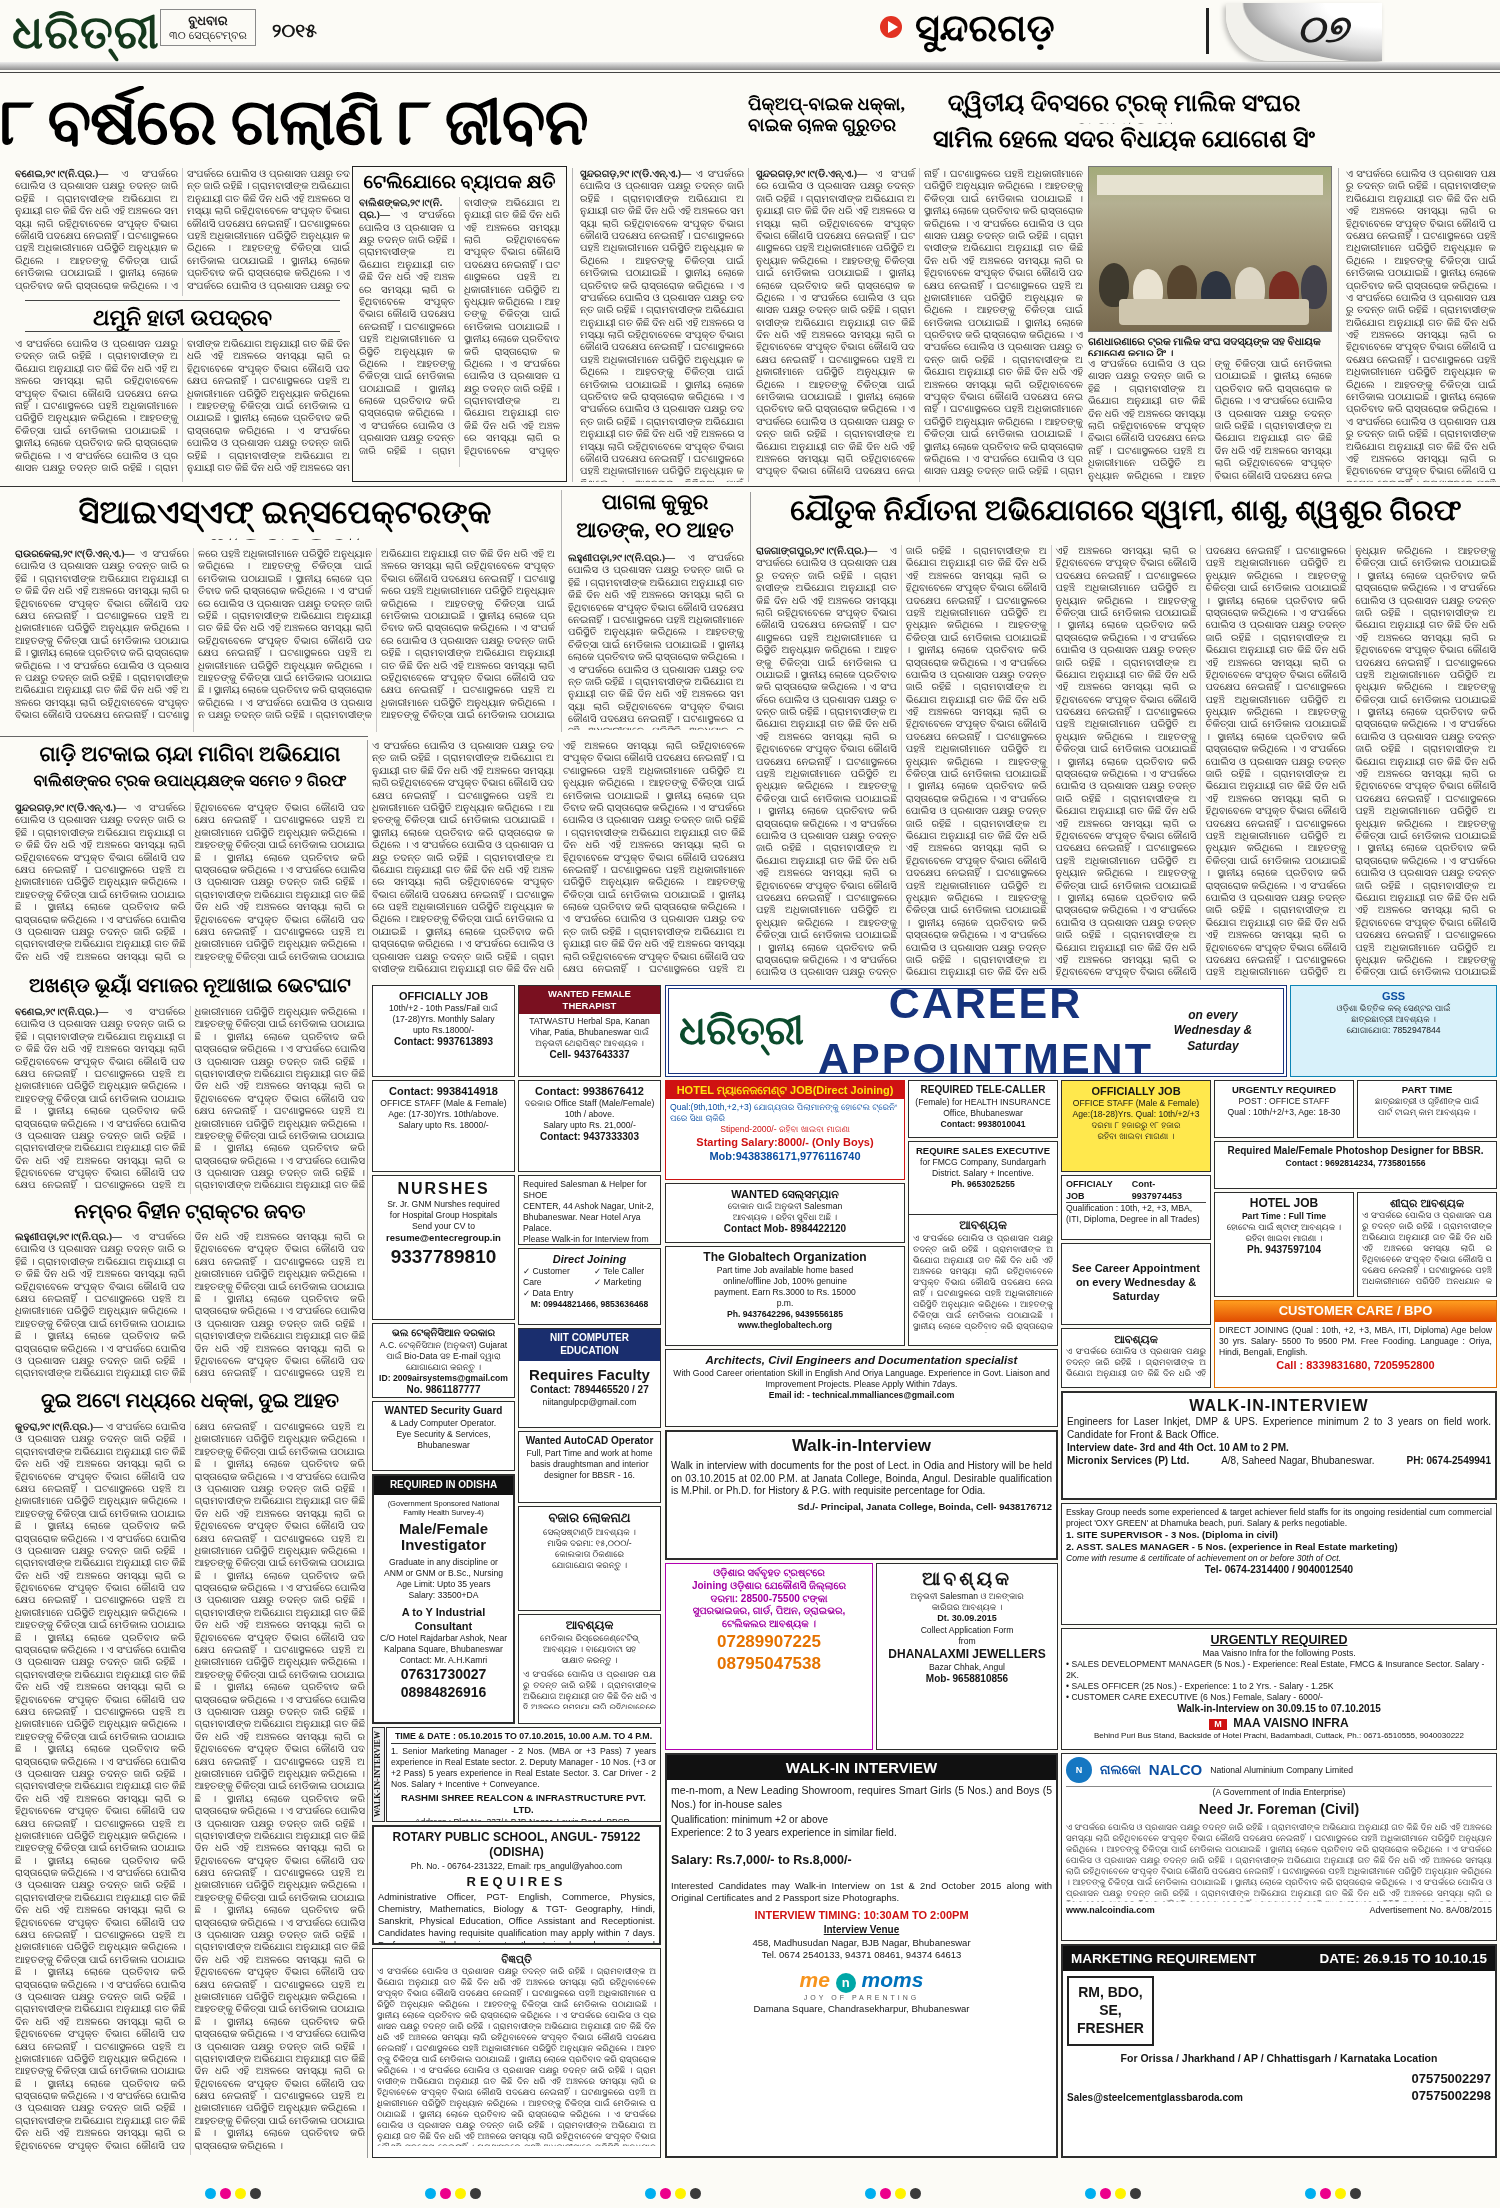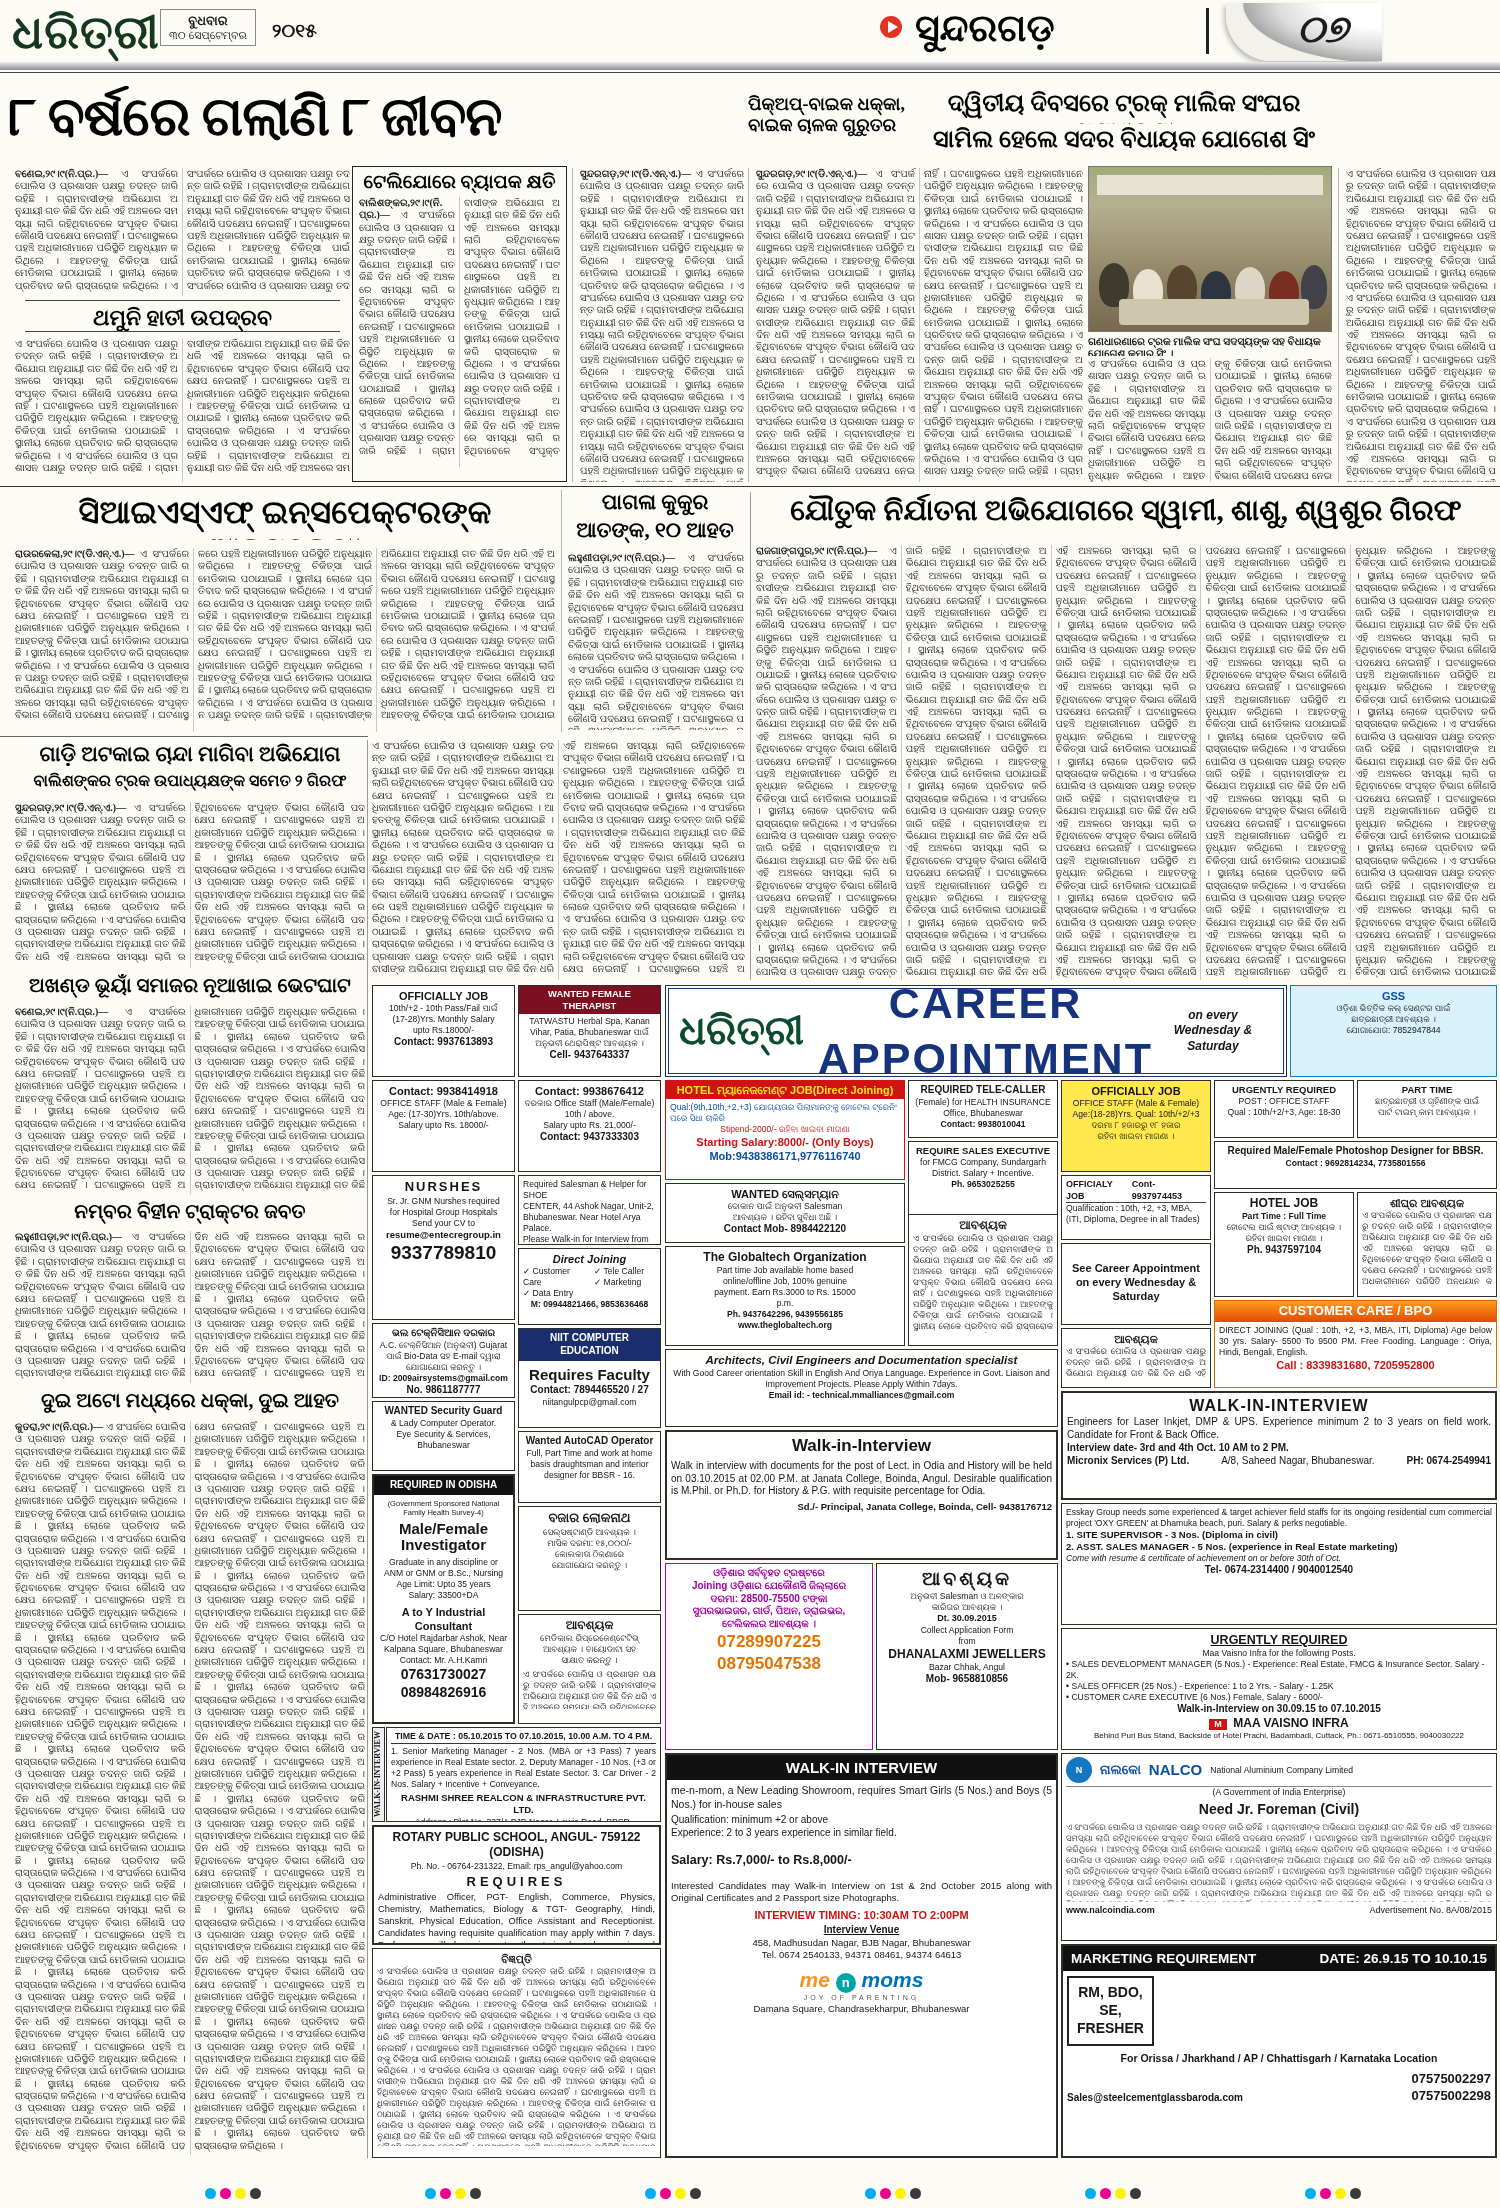--- a/index.html
+++ b/index.html
@@ -85,21 +85,21 @@
   <div class="abs year" style="left:272px;top:20px">୨୦୧୫</div>
   <div class="abs" style="left:880px;top:16px"><span class="play"></span></div>
   <div class="abs edition" style="left:915px;top:6px">ସୁନ୍ଦରଗଡ଼</div>
   <div class="abs" style="left:1206px;top:8px;width:3px;height:46px;background:#222"></div>
   <div class="curl">
     <div class="num">୦୭</div>
   </div>
   <div class="band" style="top:62px;height:8px"></div>
   <div class="hr" style="left:0;top:72px;width:1500px;background:#444"></div>
 
-  <div class="abs hl" style="left:8px;top:86px;width:738px;height:70px;font-size:54px;letter-spacing:-1px">୮ ବର୍ଷରେ ଗଲାଣି ୮ ଜୀବନ</div>
+  <div class="abs hl" style="left:0;top:86px;width:738px;height:70px;font-size:64px;letter-spacing:-1px">୮ ବର୍ଷରେ ଗଲାଣି ୮ ଜୀବନ</div>
 
   <div class="abs hl" style="left:748px;top:94px;width:162px;height:66px;font-size:18px">ପିକ୍ଅପ୍-ବାଇକ ଧକ୍କା, ବାଇକ ଚାଳକ ଗୁରୁତର</div>
   <div class="abs hl ctr" style="left:915px;top:90px;width:418px;height:34px;font-size:24px">ଦ୍ୱିତୀୟ ଦିବସରେ ଟ୍ରକ୍ ମାଲିକ ସଂଘର ଗଣଧାରଣା</div>
   <div class="abs hl ctr" style="left:915px;top:126px;width:418px;height:32px;font-size:24px">ସାମିଲ ହେଲେ ସଦର ବିଧାୟକ ଯୋଗେଶ ସିଂ</div>
 
   <div class="abs nb cols2" style="left:15px;top:168px;width:335px;height:128px">
     <b class="dl">ବଣେଇ,୨୯।୯(ନି.ପ୍ର.)—</b>
   <span>ଏ ସଂପର୍କରେ ପୋଲିସ ଓ ପ୍ରଶାସନ ପକ୍ଷରୁ ତଦନ୍ତ ଜାରି ରହିଛି । ଗ୍ରାମବାସୀଙ୍କ ଅଭିଯୋଗ ଅନୁଯାୟୀ ଗତ କିଛି ଦିନ ଧରି ଏହି ଅଞ୍ଚଳରେ ସମସ୍ୟା ଲାଗି ରହିଥିବାବେଳେ ସଂପୃକ୍ତ ବିଭାଗ କୌଣସି ପଦକ୍ଷେପ ନେଇନାହିଁ । ଘଟଣାସ୍ଥଳରେ ପହଞ୍ଚି ଅଧିକାରୀମାନେ ପରିସ୍ଥିତି ଅନୁଧ୍ୟାନ କରିଥିଲେ । ଆହତଙ୍କୁ ଚିକିତ୍ସା ପାଇଁ ମେଡିକାଲ ପଠାଯାଇଛି । ସ୍ଥାନୀୟ ଲୋକେ ପ୍ରତିବାଦ କରି ରାସ୍ତାରୋକ କରିଥିଲେ । ଏ ସଂପର୍କରେ ପୋଲିସ ଓ ପ୍ରଶାସନ ପକ୍ଷରୁ ତଦନ୍ତ ଜାରି ରହିଛି । ଗ୍ରାମବାସୀଙ୍କ ଅଭିଯୋଗ ଅନୁଯାୟୀ ଗତ କିଛି ଦିନ ଧରି ଏହି ଅଞ୍ଚଳରେ ସମସ୍ୟା ଲାଗି ରହିଥିବାବେଳେ ସଂପୃକ୍ତ ବିଭାଗ କୌଣସି ପଦକ୍ଷେପ ନେଇନାହିଁ । ଘଟଣାସ୍ଥଳରେ ପହଞ୍ଚି ଅଧିକାରୀମାନେ ପରିସ୍ଥିତି ଅନୁଧ୍ୟାନ କରିଥିଲେ । ଆହତଙ୍କୁ ଚିକିତ୍ସା ପାଇଁ ମେଡିକାଲ ପଠାଯାଇଛି । ସ୍ଥାନୀୟ ଲୋକେ ପ୍ରତିବାଦ କରି ରାସ୍ତାରୋକ କରିଥିଲେ । ଏ ସଂପର୍କରେ ପୋଲିସ ଓ ପ୍ରଶାସନ ପକ୍ଷରୁ ତଦନ୍ତ ଜାରି ରହିଛି । ଗ୍ରାମବାସୀଙ୍କ ଅଭିଯୋଗ ଅନୁଯାୟୀ ଗତ କିଛି ଦିନ ଧରି ଏହି ଅଞ୍ଚଳରେ ସମସ୍ୟା ଲାଗି ରହିଥିବାବେଳେ ସଂପୃକ୍ତ ବିଭାଗ କୌଣସି ପଦକ୍ଷେପ ନେଇନାହିଁ । ଘଟଣାସ୍ଥଳରେ ପହଞ୍ଚି ଅଧିକାରୀମାନେ ପରିସ୍ଥିତି ଅନୁଧ୍ୟାନ କରିଥିଲେ । ଆହତଙ୍କୁ ଚିକିତ୍ସା ପାଇଁ ମେଡିକାଲ ପଠାଯାଇଛି । ସ୍ଥାନୀୟ ଲୋକେ ପ୍ରତିବାଦ କରି ରାସ୍ତାରୋକ କରିଥିଲେ । </span></div>
   <div class="abs hl ctr subrule" style="left:25px;top:300px;width:315px;height:32px;font-size:22px">ଥମୁନି ହାତୀ ଉପଦ୍ରବ</div>
   <div class="abs nb cols2" style="left:15px;top:338px;width:335px;height:144px"><span>ଏ ସଂପର୍କରେ ପୋଲିସ ଓ ପ୍ରଶାସନ ପକ୍ଷରୁ ତଦନ୍ତ ଜାରି ରହିଛି । ଗ୍ରାମବାସୀଙ୍କ ଅଭିଯୋଗ ଅନୁଯାୟୀ ଗତ କିଛି ଦିନ ଧରି ଏହି ଅଞ୍ଚଳରେ ସମସ୍ୟା ଲାଗି ରହିଥିବାବେଳେ ସଂପୃକ୍ତ ବିଭାଗ କୌଣସି ପଦକ୍ଷେପ ନେଇନାହିଁ । ଘଟଣାସ୍ଥଳରେ ପହଞ୍ଚି ଅଧିକାରୀମାନେ ପରିସ୍ଥିତି ଅନୁଧ୍ୟାନ କରିଥିଲେ । ଆହତଙ୍କୁ ଚିକିତ୍ସା ପାଇଁ ମେଡିକାଲ ପଠାଯାଇଛି । ସ୍ଥାନୀୟ ଲୋକେ ପ୍ରତିବାଦ କରି ରାସ୍ତାରୋକ କରିଥିଲେ । ଏ ସଂପର୍କରେ ପୋଲିସ ଓ ପ୍ରଶାସନ ପକ୍ଷରୁ ତଦନ୍ତ ଜାରି ରହିଛି । ଗ୍ରାମବାସୀଙ୍କ ଅଭିଯୋଗ ଅନୁଯାୟୀ ଗତ କିଛି ଦିନ ଧରି ଏହି ଅଞ୍ଚଳରେ ସମସ୍ୟା ଲାଗି ରହିଥିବାବେଳେ ସଂପୃକ୍ତ ବିଭାଗ କୌଣସି ପଦକ୍ଷେପ ନେଇନାହିଁ । ଘଟଣାସ୍ଥଳରେ ପହଞ୍ଚି ଅଧିକାରୀମାନେ ପରିସ୍ଥିତି ଅନୁଧ୍ୟାନ କରିଥିଲେ । ଆହତଙ୍କୁ ଚିକିତ୍ସା ପାଇଁ ମେଡିକାଲ ପଠାଯାଇଛି । ସ୍ଥାନୀୟ ଲୋକେ ପ୍ରତିବାଦ କରି ରାସ୍ତାରୋକ କରିଥିଲେ । ଏ ସଂପର୍କରେ ପୋଲିସ ଓ ପ୍ରଶାସନ ପକ୍ଷରୁ ତଦନ୍ତ ଜାରି ରହିଛି । ଗ୍ରାମବାସୀଙ୍କ ଅଭିଯୋଗ ଅନୁଯାୟୀ ଗତ କିଛି ଦିନ ଧରି ଏହି ଅଞ୍ଚଳରେ ସମସ୍ୟା ଲାଗି ରହିଥିବାବେଳେ ସଂପୃକ୍ତ ବିଭାଗ କୌଣସି ପଦକ୍ଷେପ ନେଇନାହିଁ । ଘଟଣାସ୍ଥଳରେ ପହଞ୍ଚି ଅଧିକାରୀମାନେ ପରିସ୍ଥିତି ଅନୁଧ୍ୟାନ କରିଥିଲେ । ଆହତଙ୍କୁ ଚିକିତ୍ସା ପାଇଁ ମେଡିକାଲ ପଠାଯାଇଛି । ସ୍ଥାନୀୟ ଲୋକେ ପ୍ରତିବାଦ କରି ରାସ୍ତାରୋକ କରିଥିଲେ । ଏ ସଂପର୍କରେ ପୋଲିସ ଓ ପ୍ରଶାସନ ପକ୍ଷରୁ ତଦନ୍ତ ଜାରି ରହିଛି । ଗ୍ରାମବାସୀଙ୍କ ଅଭିଯୋଗ ଅନୁଯାୟୀ ଗତ କିଛି ଦିନ ଧରି ଏହି ଅଞ୍ଚଳରେ ସମସ୍ୟା ଲାଗି ରହିଥିବାବେଳେ ସଂପୃକ୍ତ ବିଭାଗ କୌଣସି ପଦକ୍ଷେପ ନେଇନାହିଁ । ଘଟଣାସ୍ଥଳରେ ପହଞ୍ଚି ଅଧିକାରୀମାନେ ପରିସ୍ଥିତି ଅନୁଧ୍ୟାନ କରିଥିଲେ । ଆହତଙ୍କୁ ଚିକିତ୍ସା ପାଇଁ ମେଡିକାଲ ପଠାଯାଇଛି । ସ୍ଥାନୀୟ ଲୋକେ ପ୍ରତିବାଦ କରି ରାସ୍ତାରୋକ କରିଥିଲେ । </span></div>
@@ -207,21 +207,21 @@
   </div>
   <div class="ad" style="left:372px;top:1080px;width:143px;height:92px">
     <div class="t">Contact: 9938414918</div>
     <div class="lines sm">
         <div>OFFICE STAFF (Male &amp; Female)</div>
         <div>Age: (17-30)Yrs. 10th/above.</div>
         <div>Salary upto Rs. 18000/-</div>
       </div>
   </div>
   <div class="ad" style="left:372px;top:1175px;width:143px;height:145px">
-    <div class="t" style="font-size:13px;letter-spacing:2px">NURSHES</div>
+    <div class="t" style="font-size:16px;letter-spacing:2px">NURSHES</div>
     <div class="lines sm">
         <div>Sr. Jr. GNM Nurshes required</div>
         <div>for Hospital Group Hospitals</div>
         <div>Send your CV to</div>
       </div>
     <div class="ph" style="font-size:9.5px">resume@entecregroup.in</div>
     <div class="ph" style="font-size:19px">9337789810</div>
   </div>
   <div class="ad" style="left:372px;top:1323px;width:143px;height:75px">
     <div class="t" style="font-size:10px">ଭଲ ଟେକ୍ନିସିଆନ ଦରକାର</div>

